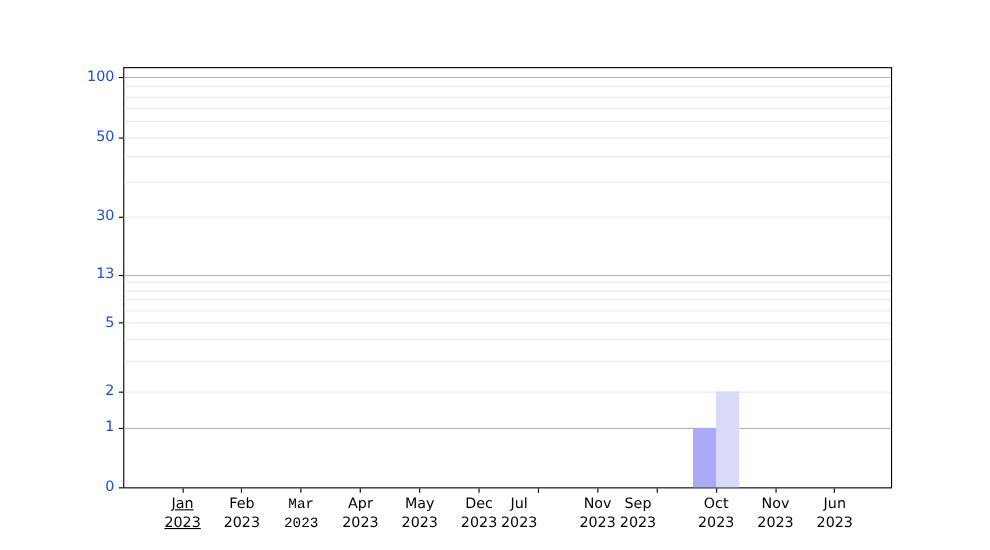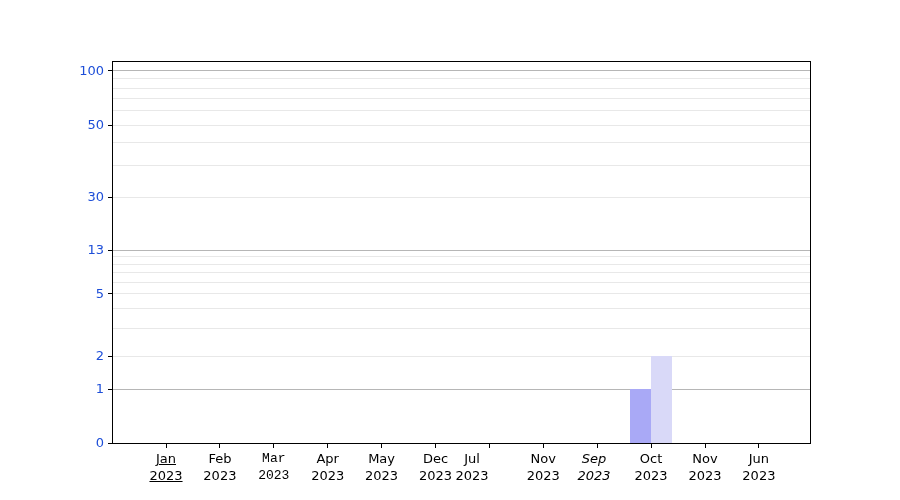--- a/index.html
+++ b/index.html
@@ -130,21 +130,21 @@
         <div>2023</div>
       </div>
       <div class="xlabel" style="left: 329px; top: 0px;">
         <div>Jul</div>
         <div>2023</div>
       </div>
       <div class="xlabel" style="left: 400.3px; top: 0px;">
         <div>Nov</div>
         <div>2023</div>
       </div>
-      <div class="xlabel" style="left: 451px; top: 0px; font-style: italic;">
+      <div class="xlabel" style="left: 437px; top: 0px;">
         <div>Sep</div>
         <div>2023</div>
       </div>
       <div class="xlabel" style="left: 508.1px; top: 0px;">
         <div>Oct</div>
         <div>2023</div>
       </div>
       <div class="xlabel" style="left: 562px; top: 0px;">
         <div>Nov</div>
         <div>2023</div>

